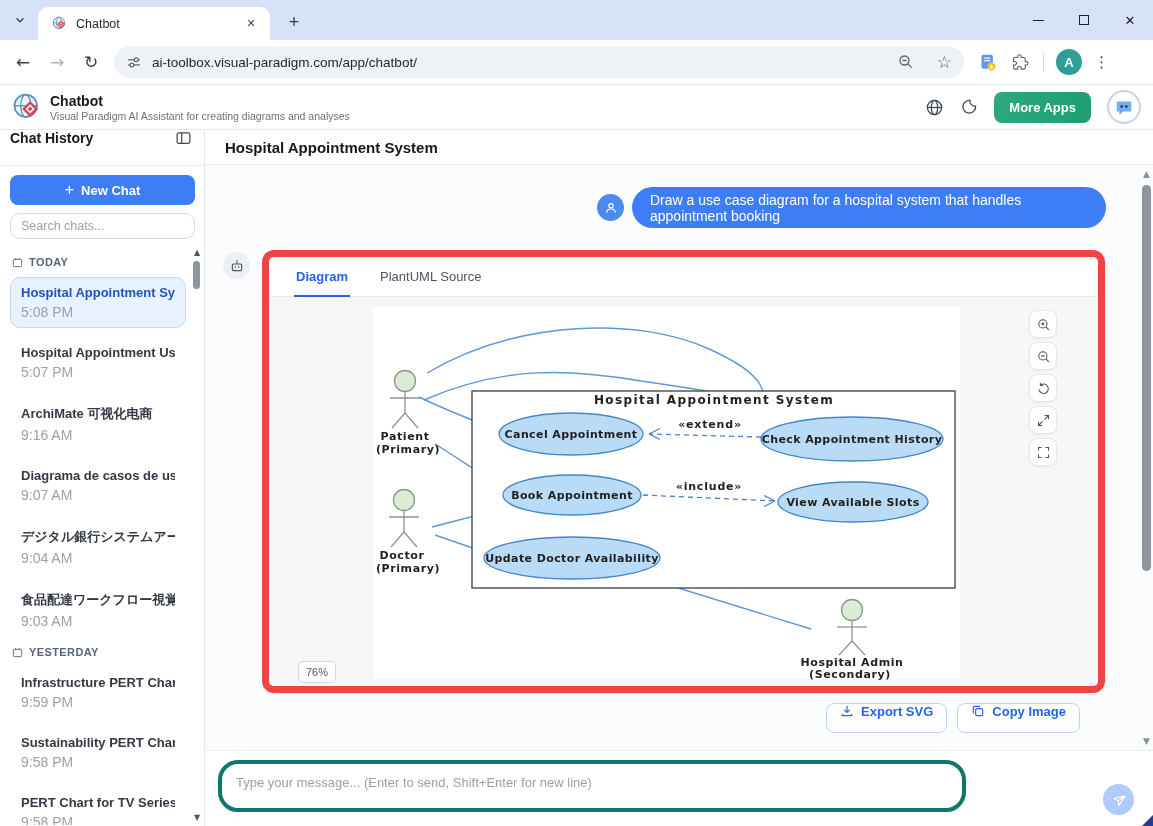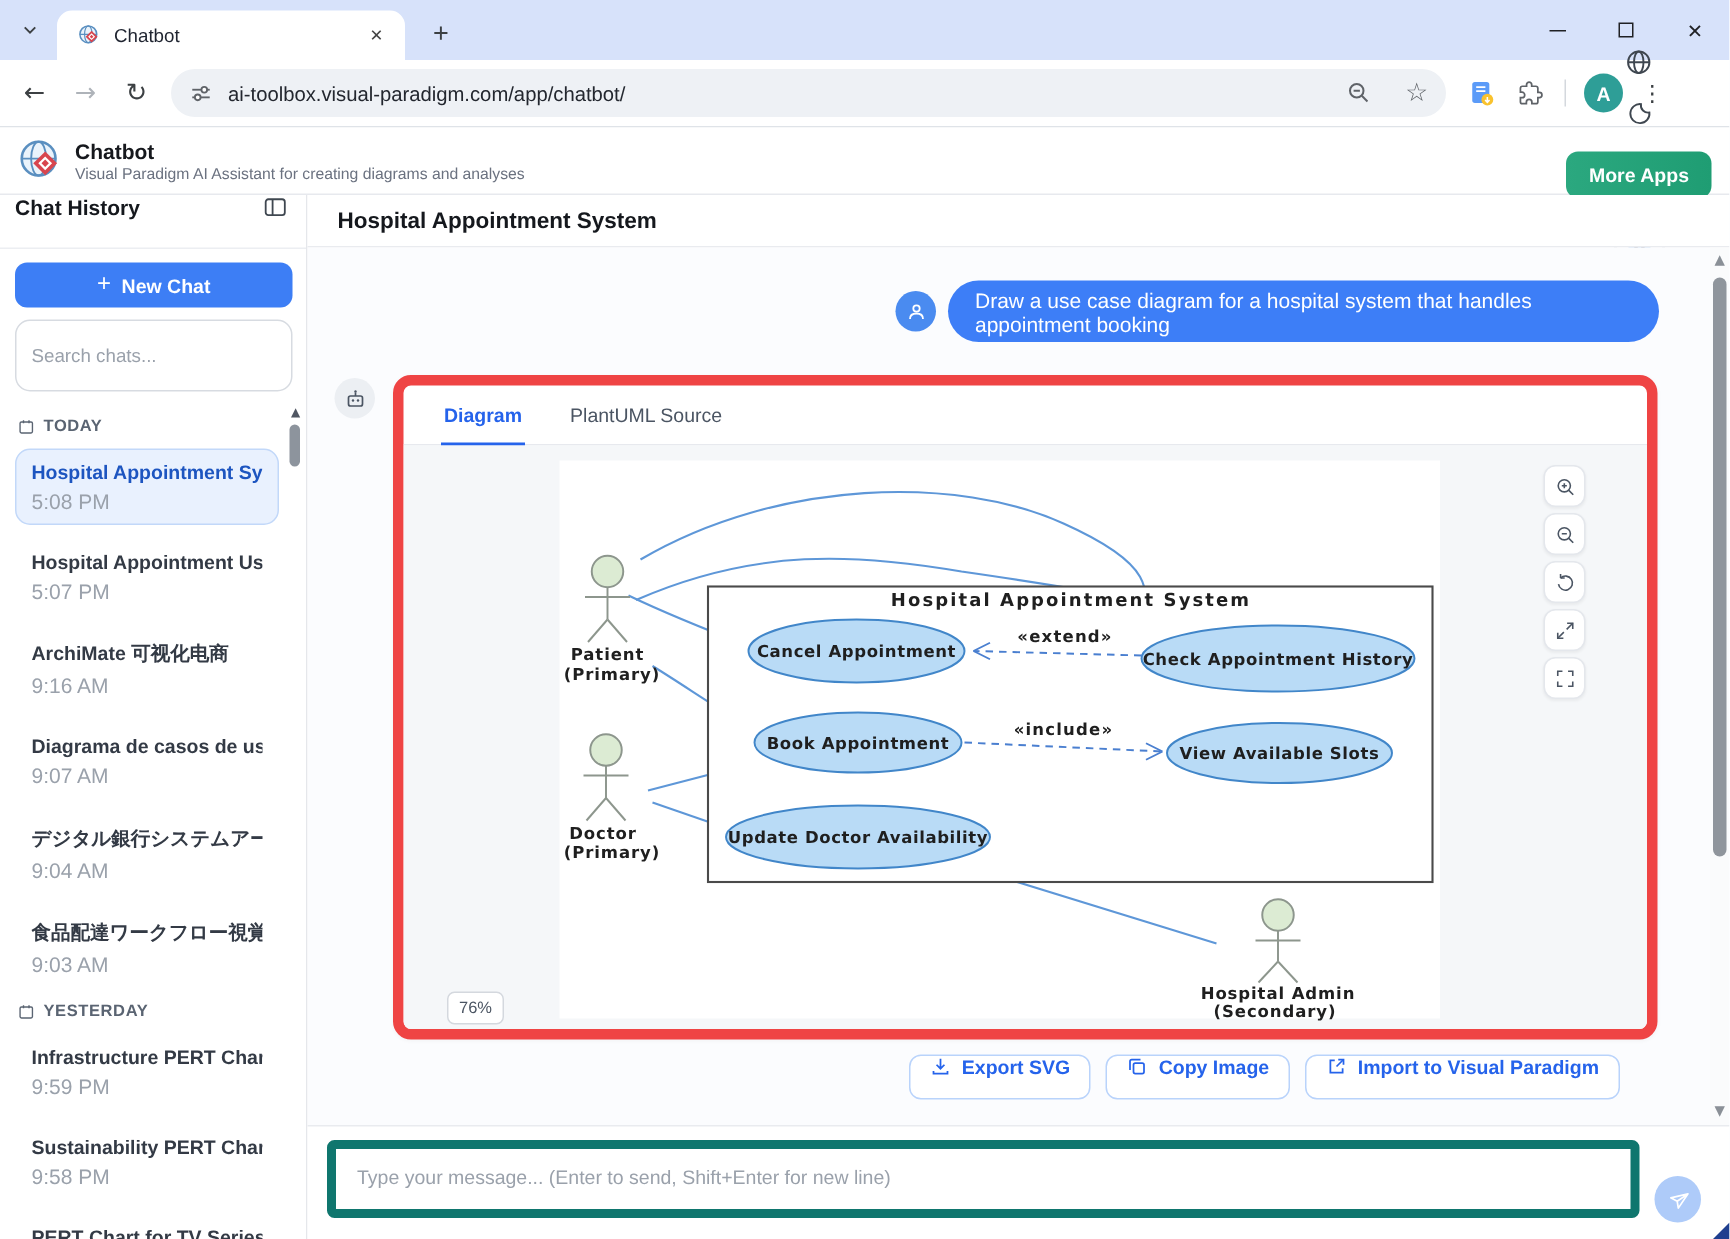--- a/index.html
+++ b/index.html
@@ -26,30 +26,30 @@
   .omni-url { font-size:13.5px; color:#23272f; margin-left:10px; flex:1; }
   .toolbar-right { display:flex; align-items:center; gap:12px; margin-left:14px; }
   .sep { width:1px; height:18px; background:#d4d8dd; }
   .avatar-a { width:26px; height:26px; border-radius:50%; background:#2e9e97; color:#fff; font-size:13px; font-weight:bold; display:flex; align-items:center; justify-content:center; }
   .kebab { font-size:15px; color:#3c4043; letter-spacing:0; }
 
   
   .appheader { position:absolute; left:0; top:85px; width:1153px; height:45px; background:#fff; border-bottom:1px solid #e7e9ee; display:flex; align-items:center; padding:0 12px; }
   .apptitle { font-size:14px; font-weight:bold; color:#16181d; line-height:16px; }
   .appsub { font-size:10.5px; color:#6b7280; margin-top:1px; }
-  .appheader-right { margin-left:auto; display:flex; align-items:center; gap:16px;flex-direction:column; }
+  .appheader-right { margin-left:auto; display:flex; align-items:center; gap:16px; }
   .moreapps { background:linear-gradient(90deg,#2ba87f,#1f9d73); color:#fff; font-size:13px; font-weight:bold; border:none; border-radius:8px; padding:8px 15px; }
   .bot-badge { width:34px; height:34px; border-radius:50%; border:2px solid #cdd4db; background:#fff; display:flex; align-items:center; justify-content:center; }
 
   
   .sidebar { position:absolute; left:0; top:130px; width:205px; height:696px; background:#fff; border-right:1px solid #e5e7eb; }
   .sb-head { height:36px; display:flex; align-items:flex-start; padding:0 12px 0 10px; border-bottom:1px solid #eceef2; }
   .sb-title { font-size:14px; font-weight:bold; color:#15181d; flex:1; }
   .newchat { margin:9px 10px 8px; height:30px; width:185px; background:#3d7ef5; color:#fff; border:none; border-radius:8px; font-size:13px; font-weight:bold; display:flex; align-items:center; justify-content:center; gap:7px; }
-  .sb-search { margin:0 10px 6px; width:185px; height:48px; border:1px solid #d7dbe1; border-radius:10px; font-size:12.5px; color:#333; padding:0 10px; outline:none; }
+  .sb-search { margin:0 10px 6px; width:185px; height:26px; border:1px solid #d7dbe1; border-radius:10px; font-size:12.5px; color:#333; padding:0 10px; outline:none; }
   .sb-search::placeholder { color:#9aa1ab; }
   .sb-list { position:relative; height:580px; overflow:hidden; padding:2px 18px 0 10px; }
   .section-label { display:flex; align-items:center; gap:6px; font-size:11px; font-weight:bold; color:#5a6472; letter-spacing:.4px; margin:9px 0 9px 2px; }
   .chat-item { padding:7px 10px; border-radius:10px; margin-bottom:9px; border:1px solid transparent; }
   .chat-item .ci-title { font-size:13px; color:#333a45; font-weight:bold; white-space:nowrap; overflow:hidden; }
   .chat-item .ci-time { font-size:14px; color:#9aa1ab; margin-top:4px; }
   .chat-item.selected { background:#e9f1fe; border-color:#c2d8f9; }
   .chat-item.selected .ci-title { color:#1d55c0; }
   .sb-scroll { position:absolute; right:1px; top:0; width:12px; height:580px; }
   .sb-scroll .arr { position:absolute; left:1px; width:10px; text-align:center; font-size:8px; color:#505662; font-family:"DejaVu Sans",sans-serif; }
@@ -76,21 +76,21 @@
   .zoom-badge { position:absolute; left:29px; top:364px; background:#fff; border:1px solid #d4d8de; border-radius:5px; font-size:11px; color:#4b5563; padding:4px 7px; }
 
   .actions-row { position:absolute; top:538px; right:73px; display:flex; gap:10px; }
   .act-btn { height:30px; background:#fff; border:1px solid #b9d3fb; border-radius:8px; color:#2563eb; font-size:13px; font-weight:bold; display:flex; gap:7px; padding:0 13px; }
 
   .main-scroll { position:absolute; right:0; top:0; width:13px; height:585px; background:#fafbfc; }
   .main-scroll .arr { position:absolute; left:0; width:13px; text-align:center; font-size:9px; color:#8a9097; font-family:"DejaVu Sans",sans-serif; }
   .main-thumb { position:absolute; left:2px; top:20px; width:9px; height:386px; border-radius:5px; background:#8f959c; }
 
   .input-bar { position:relative; height:76px; background:#fff; border-top:1px solid #e9ebef; }
-  .msg-input { position:absolute; left:13px; top:9px; width:875px; height:52px; border:6px solid #0f766e; border-radius:5px; resize:none; font-family:"Liberation Sans",sans-serif; font-size:13px; color:#333; padding:11px 14px; outline:none; }
+  .msg-input { position:absolute; left:13px; top:9px; width:748px; height:52px; border:4px solid #0f766e; border-radius:20px; resize:none; font-family:"Liberation Sans",sans-serif; font-size:13px; color:#333; padding:11px 14px; outline:none; }
   .msg-input::placeholder { color:#9aa1ab; }
   .send-btn { position:absolute; left:898px; top:33px; width:31px; height:31px; border-radius:50%; background:#aecbf9; border:none; display:flex; align-items:center; justify-content:center; }
   .resize-grip { position:absolute; right:0; bottom:0; width:0; height:0; border-left:11px solid transparent; border-bottom:11px solid #1f3f8f; }
 
   
   .uml-text { font-family:"DejaVu Sans",sans-serif; font-weight:bold; fill:#1f1f1f; }
 </style>
 </head>
 <body>
 
@@ -442,30 +442,20 @@
       </button>
       <button class="act-btn">
         <svg width="14" height="14" viewBox="0 0 24 24">
             <g fill="none" stroke="#2563eb" stroke-width="2">
               <rect x="8" y="8" width="12" height="12" rx="2"></rect>
               <path d="M16 4 H6 a2 2 0 0 0 -2 2 v10"></path>
             </g>
           </svg>
         <span>Copy Image</span>
       </button>
-      <button class="act-btn">
-        <svg width="14" height="14" viewBox="0 0 24 24">
-            <g fill="none" stroke="#2563eb" stroke-width="2">
-              <path d="M10 5 H5 v14 h14 v-5"></path>
-              <path d="M14 4 h6 v6"></path>
-              <path d="M20 4 l-8 8"></path>
-            </g>
-          </svg>
-        <span>Import to Visual Paradigm</span>
-      </button>
     </div>
 
     <div class="main-scroll">
       <span class="arr" style="top:4px">▲</span>
       <div class="main-thumb"></div>
       <span class="arr" style="bottom:4px">▼</span>
     </div>
   </div>
 
   <div class="input-bar">

